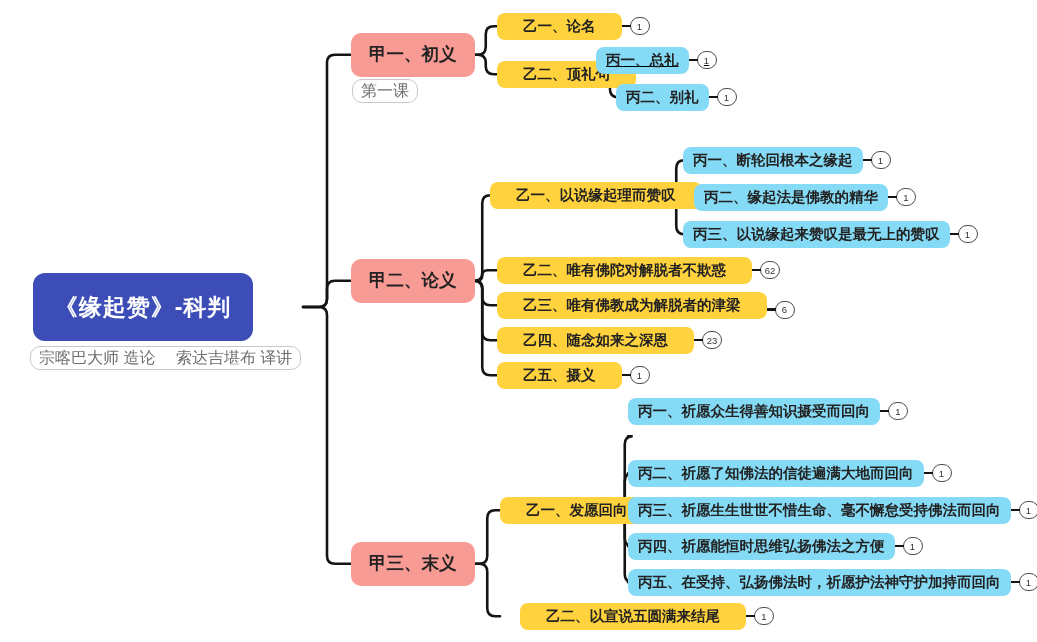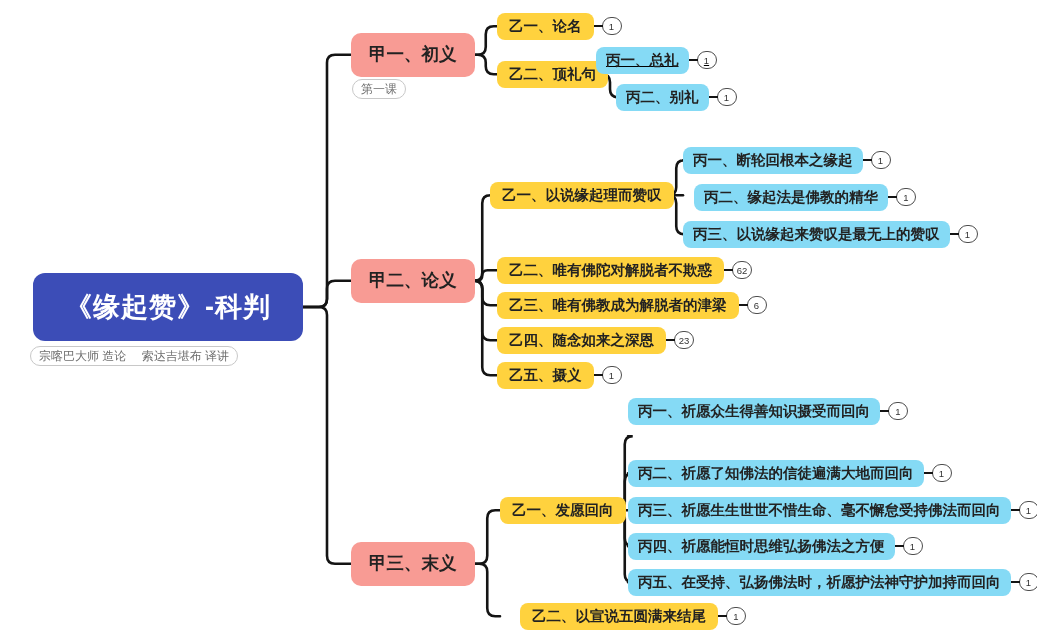--- a/index.html
+++ b/index.html
@@ -19,34 +19,34 @@
   }
   .pill{
     font-weight:bold;
     color:#222222;
     white-space:nowrap;
     line-height:1;
     border-radius:8px;
   }
   .pill.root{
     display:flex;align-items:center;justify-content:center;
-    width:270px;height:68px;
+    width:220px;height:68px;
     background:#3C4DB7;
     color:#ffffff;
-    font-size:27px;
+    font-size:23px;
     letter-spacing:1px;
     border-radius:12px;
   }
   .pill.l1{
     background:#F89B94;
     font-size:17.5px;
     padding:13px 18px;
     border-radius:10px;
   }
-  .pill.l2{background:#FFD23E;font-size:14.5px;padding:6px 12px;}
+  .pill.l2{background:#FFD23E;font-size:14.5px;padding:6px 26px;}
   .pill.l3{background:#85DAF5;font-size:14.5px;padding:6px 10px;}
   .badge{
     display:flex;align-items:center;justify-content:center;
     min-width:14px;height:16px;
     padding:0 2px;
     border:1.6px solid #4d4d4d;
     border-radius:10px;
     background:#ffffff;
     font-size:9.5px;
     color:#333333;
@@ -62,21 +62,21 @@
     margin-top:-1.2px;
     background:#141414;
   }
   .note{
     position:absolute;
     z-index:2;
     border:1px solid #c8c8c8;
     border-radius:10px;
     background:#ffffff;
     color:#6e6e6e;
-    font-size:12px;
+    font-size:16px;
     line-height:1;
     padding:3px 8px;
     white-space:pre;
   }
 </style>
 </head>
 <body>
 
 <div id="canvas">
   <svg id="edges" width="1037" height="642">
@@ -154,21 +154,21 @@
   <div class="node-row" id="n-b1c0c2" style="left:683px;top:221px;">
     <div class="pill l3">丙三、以说缘起来赞叹是最无上的赞叹</div>
     <span class="badge">1</span>
   </div>
 
   <div class="node-row" id="n-b1c1" style="left:497px;top:257px;">
     <div class="pill l2">乙二、唯有佛陀对解脱者不欺惑</div>
     <span class="badge">62</span>
   </div>
 
-  <div class="node-row" id="n-b1c2" style="left:497px;top:292px;">
+  <div class="node-row" id="n-b1c2" style="left:497px;top:292px;align-items:flex-end;">
     <div class="pill l2">乙三、唯有佛教成为解脱者的津梁</div>
     <span class="badge">6</span>
   </div>
 
   <div class="node-row" id="n-b1c3" style="left:497px;top:327px;text-align:right;">
     <div class="pill l2">乙四、随念如来之深恩</div>
     <span class="badge">23</span>
   </div>
 
   <div class="node-row" id="n-b1c4" style="left:497px;top:362px;">

